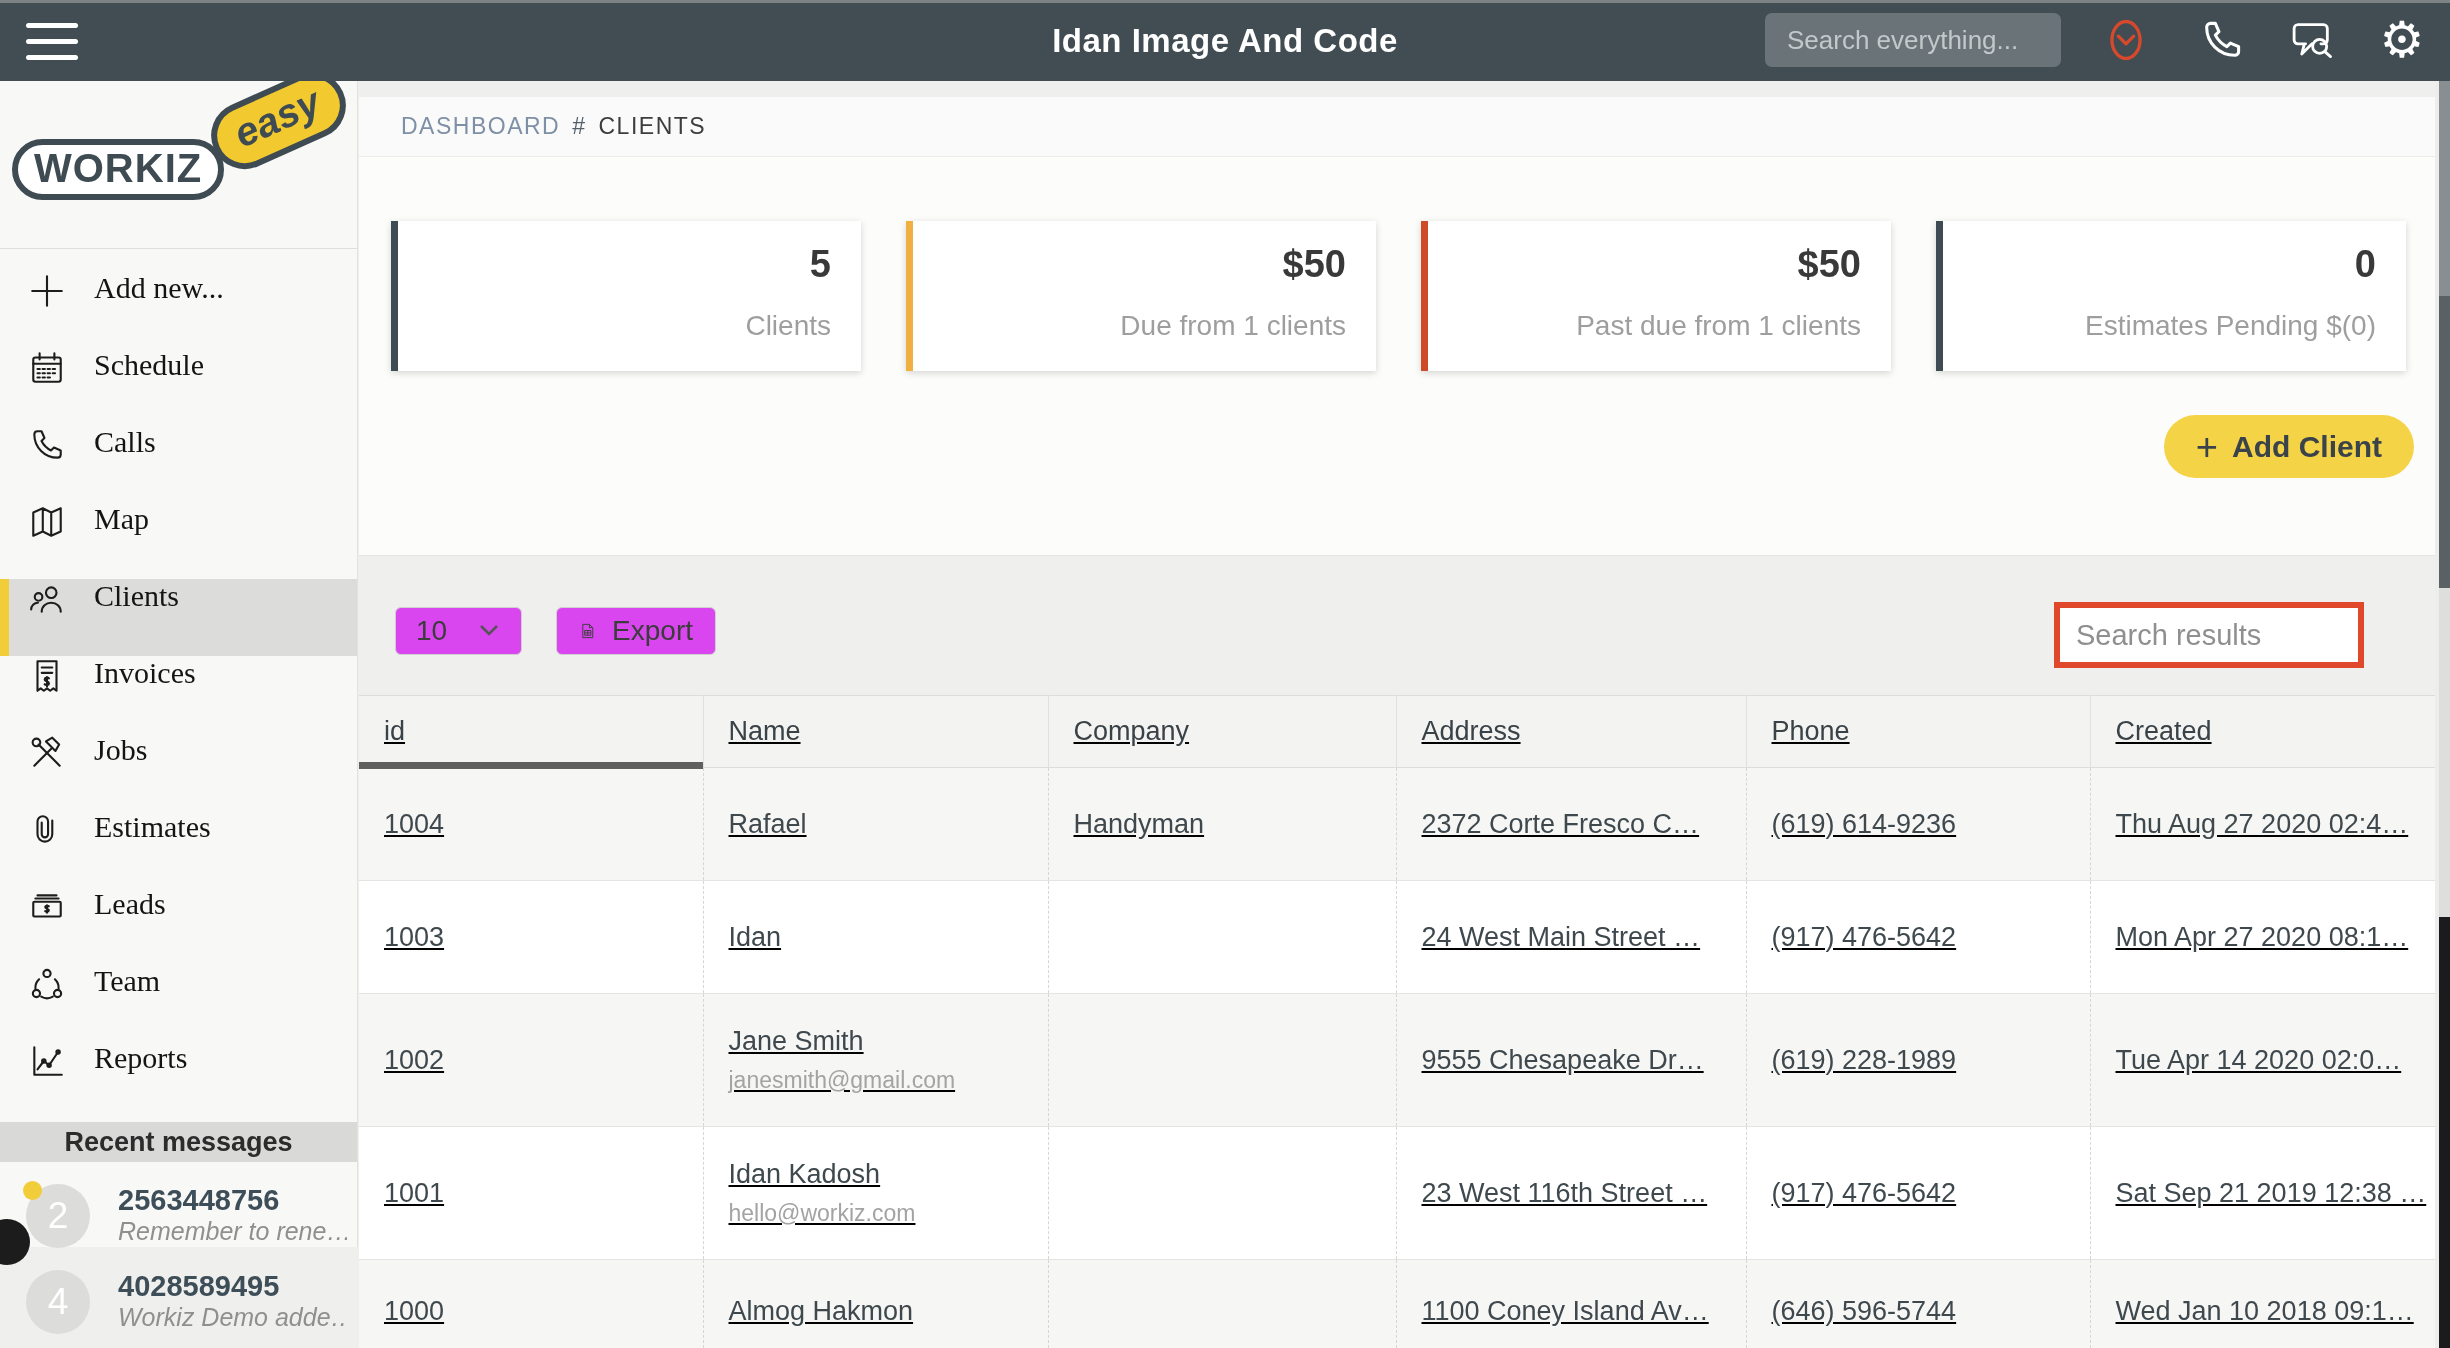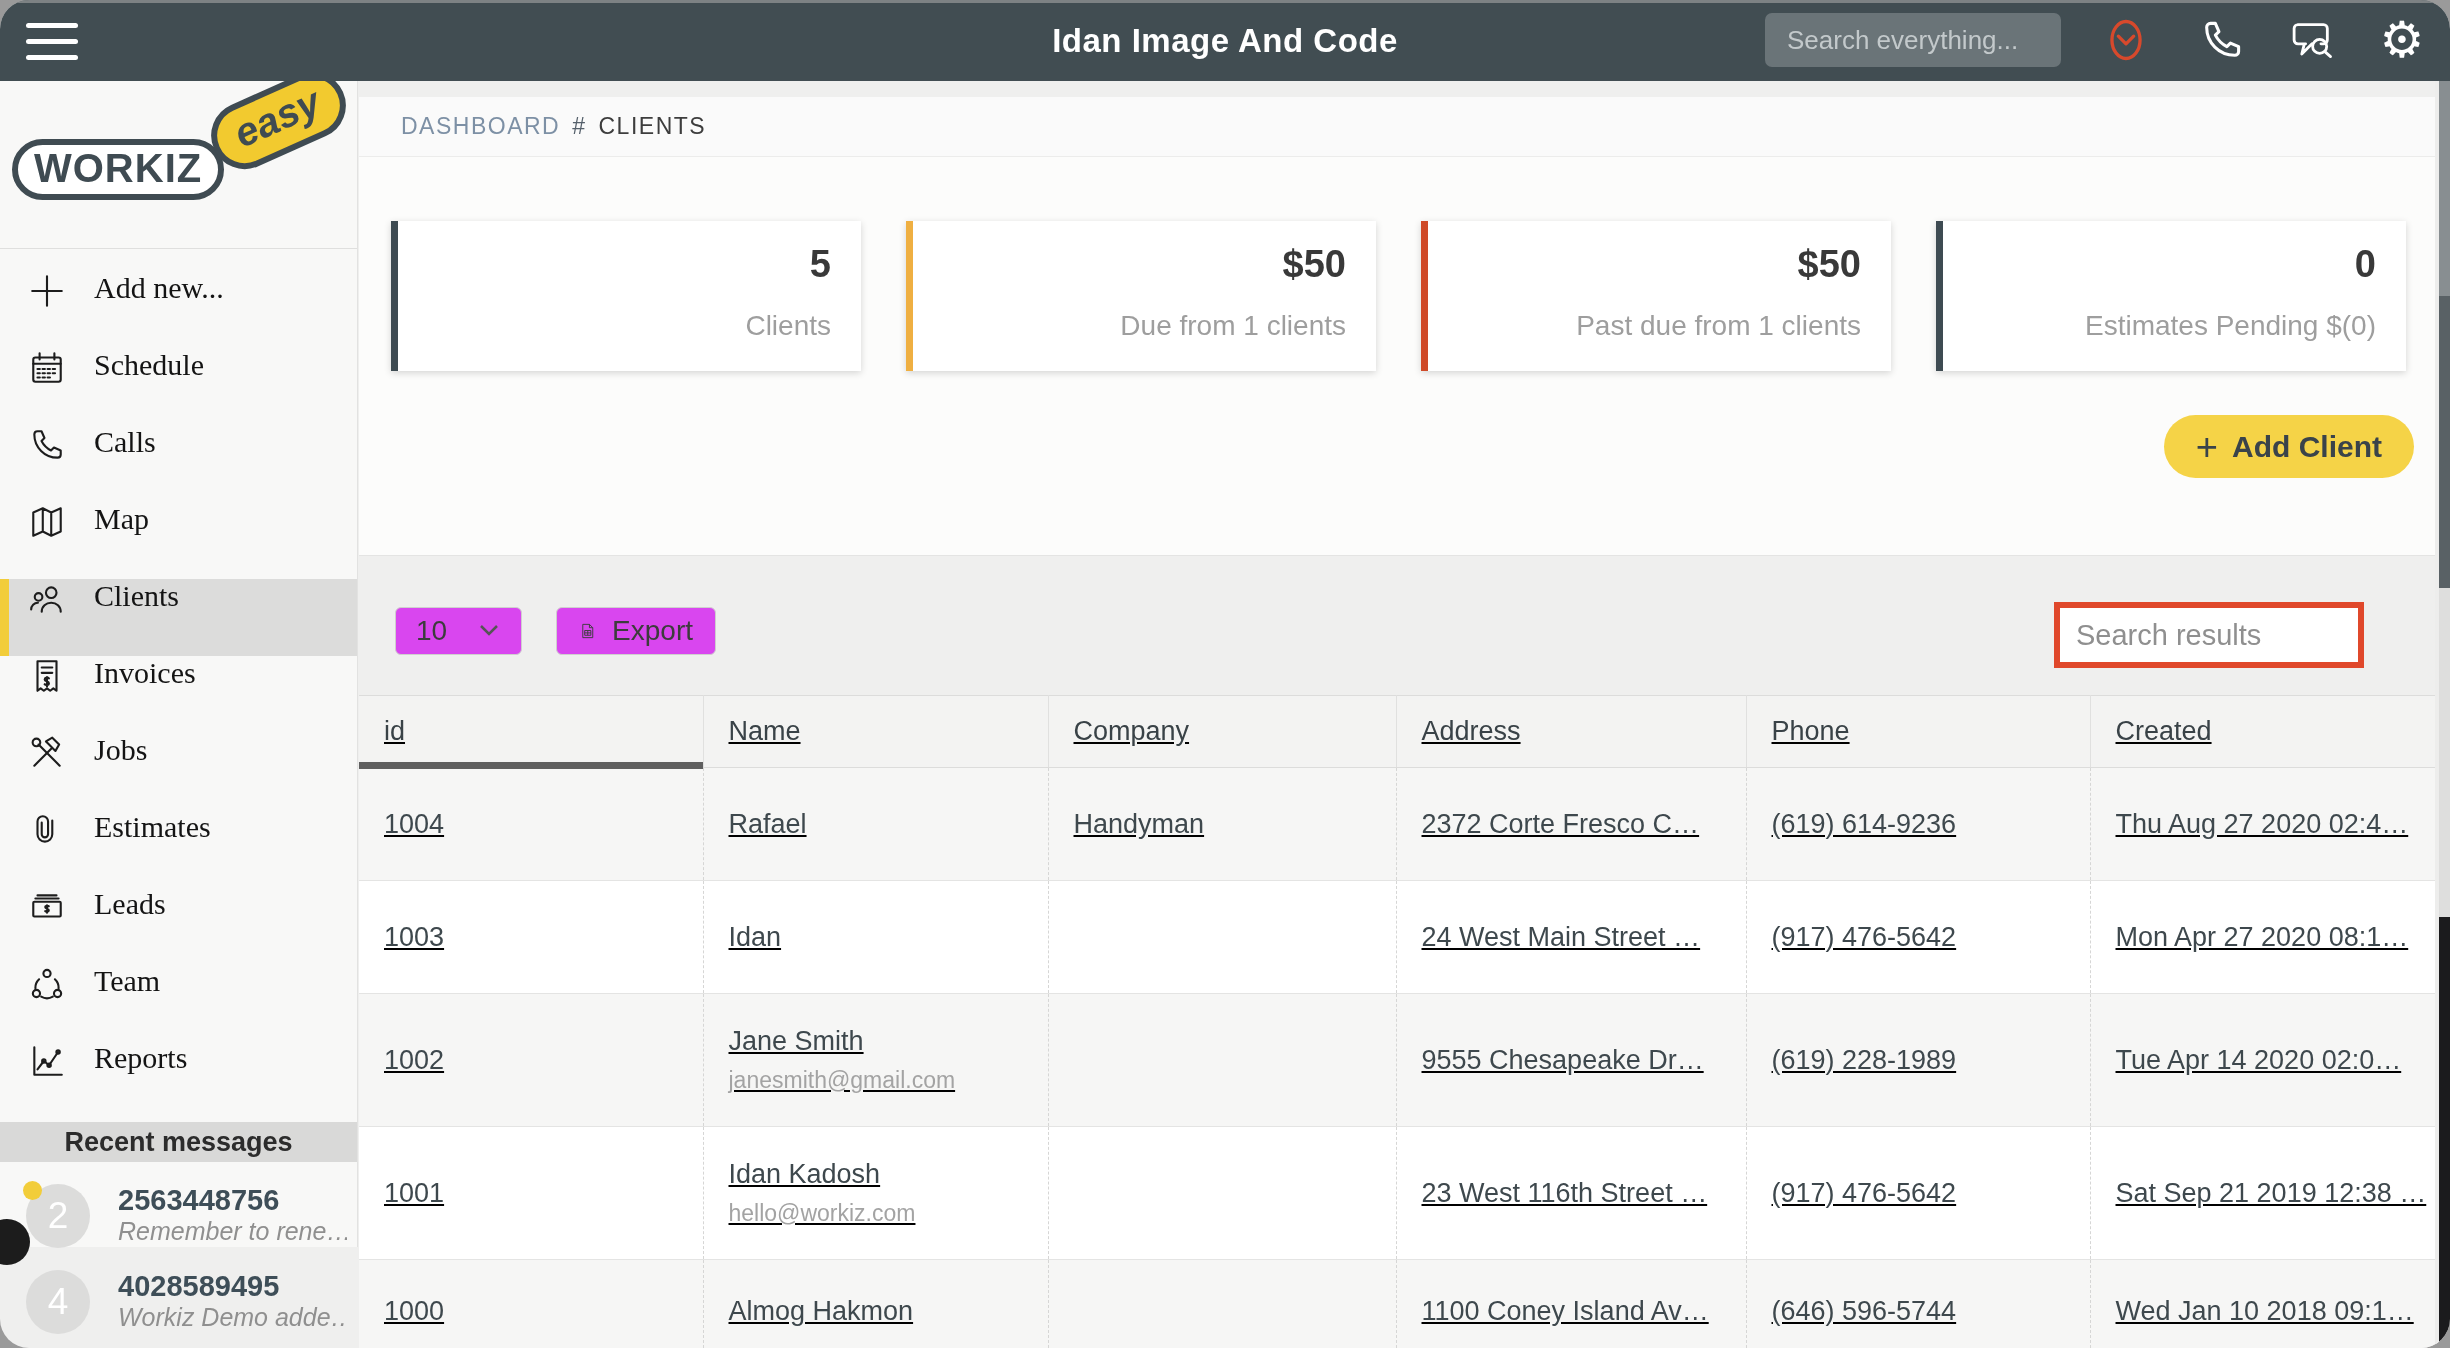--- a/index.html
+++ b/index.html
@@ -1,18 +1,18 @@
 <!DOCTYPE html>
 <html><head>
 <meta charset="utf-8">
 <style>
   * { margin:0; padding:0; box-sizing:border-box; }
   html,body { background:#9a9a9a; }
   body { font-family:"Liberation Sans", sans-serif; }
-  #app { position:relative; width:2450px; height:1348px; overflow:hidden; background:#efefee;border-radius:29px; }
+  #app { position:relative; width:2450px; height:1348px; overflow:hidden; background:#efefee; }
 
   
   .topbar { position:absolute; left:0; top:0; width:2450px; height:81px; background:#414d52; z-index:30; }
   .topbar-topline { position:absolute; left:0; top:0; width:100%; height:3px; background:#7d8284; }
   .hamburger { position:absolute; left:26px; top:23px; width:52px; height:38px; cursor:pointer; }
   .hamburger span { display:block; width:52px; height:5px; background:#fff; border-radius:3px; margin-bottom:11px; }
   .topbar-title { position:absolute; left:0; right:0; top:22px; text-align:center; color:#fff; font-size:33px; font-weight:bold; letter-spacing:.5px; }
   .topbar-search { position:absolute; left:1765px; top:13px; width:296px; height:54px; background:rgba(255,255,255,.22); border:none; border-radius:7px; padding:0 22px; font-size:26px; color:#e8eaeb; font-family:"Liberation Sans", sans-serif; }
   .topbar-search::placeholder { color:#c3c9cb; }
   .tb-icon { position:absolute; top:16px; width:48px; height:48px; display:flex; align-items:center; justify-content:center; cursor:pointer; }

